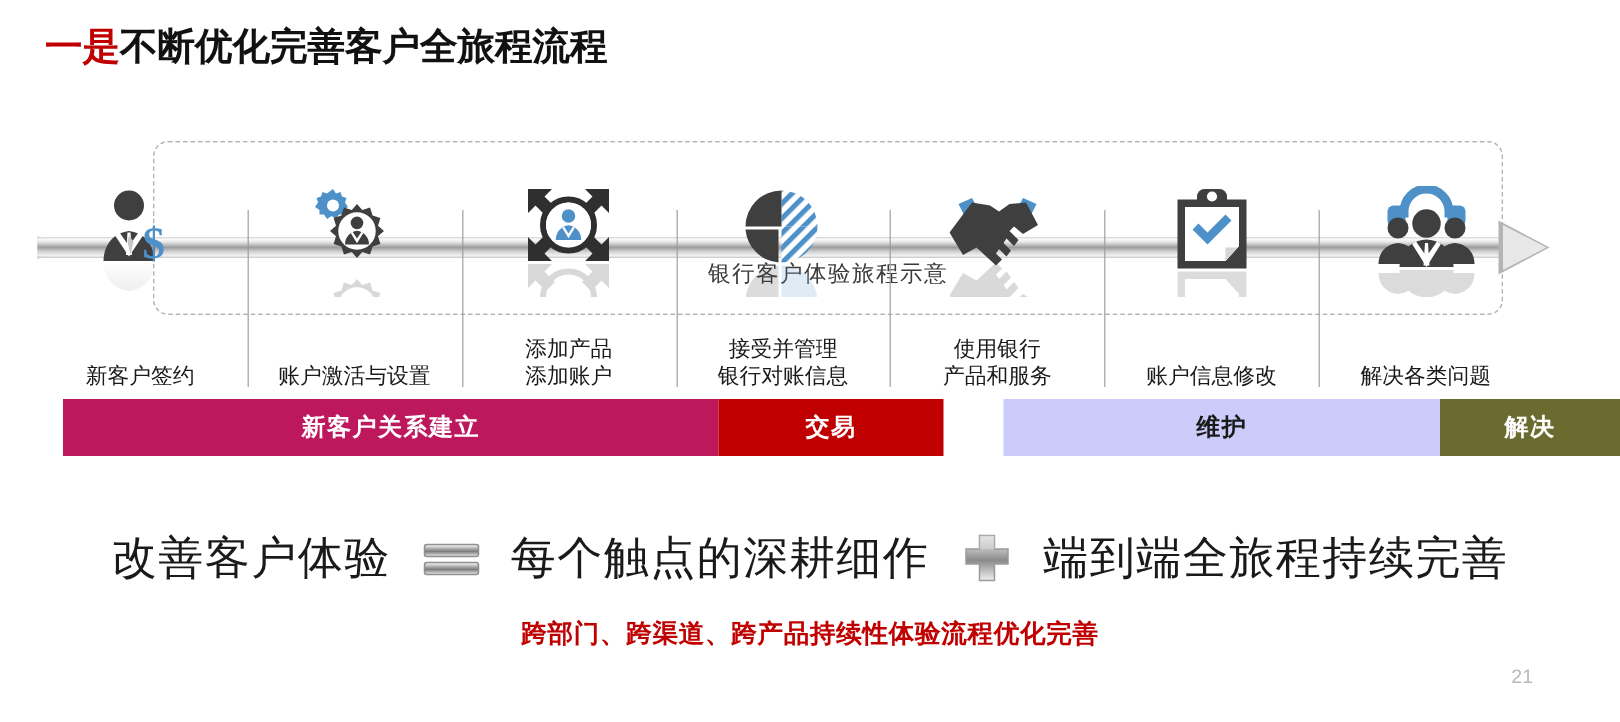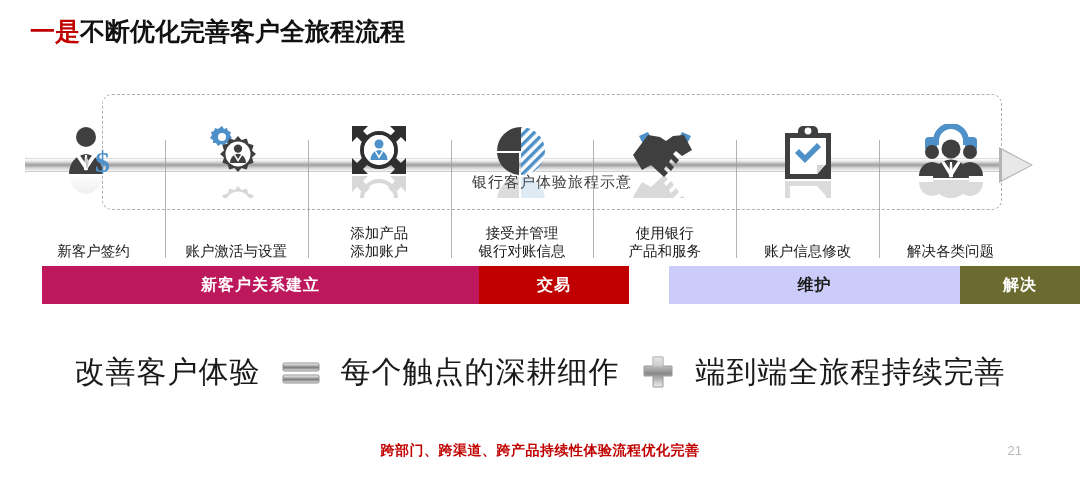--- a/index.html
+++ b/index.html
@@ -161,23 +161,23 @@
     font-size: 30px;
     color: #1a1a1a;
     letter-spacing: 1px;
     white-space: nowrap;
   }
   .glyph { display: block; }
 
   
   #footer {
     position: absolute;
-    left: 0; right: 0; top: 442px;
+    left: 0; right: 0; top: 411px;
     text-align: center;
-    font-size: 14px;
+    font-size: 17px;
     font-weight: bold;
     color: #C00000;
     letter-spacing: .5px;
   }
   #page-number {
     position: absolute;
     right: 58px; top: 443px;
     font-size: 13px;
     color: #b9b9b9;
   }

